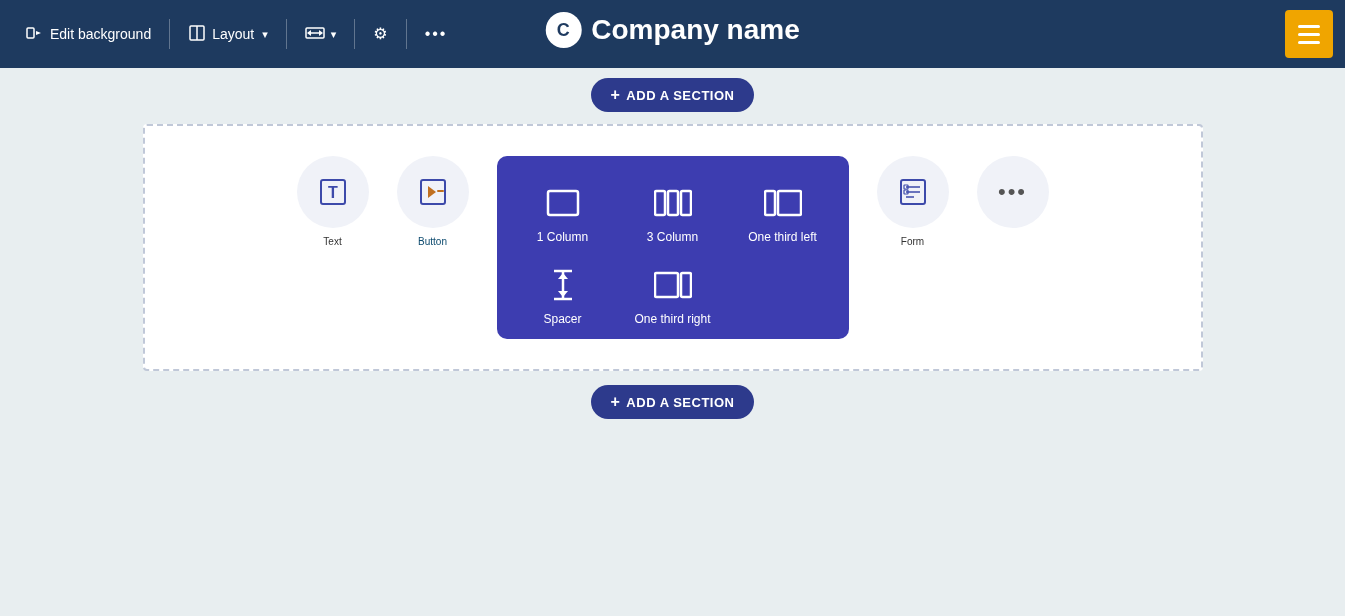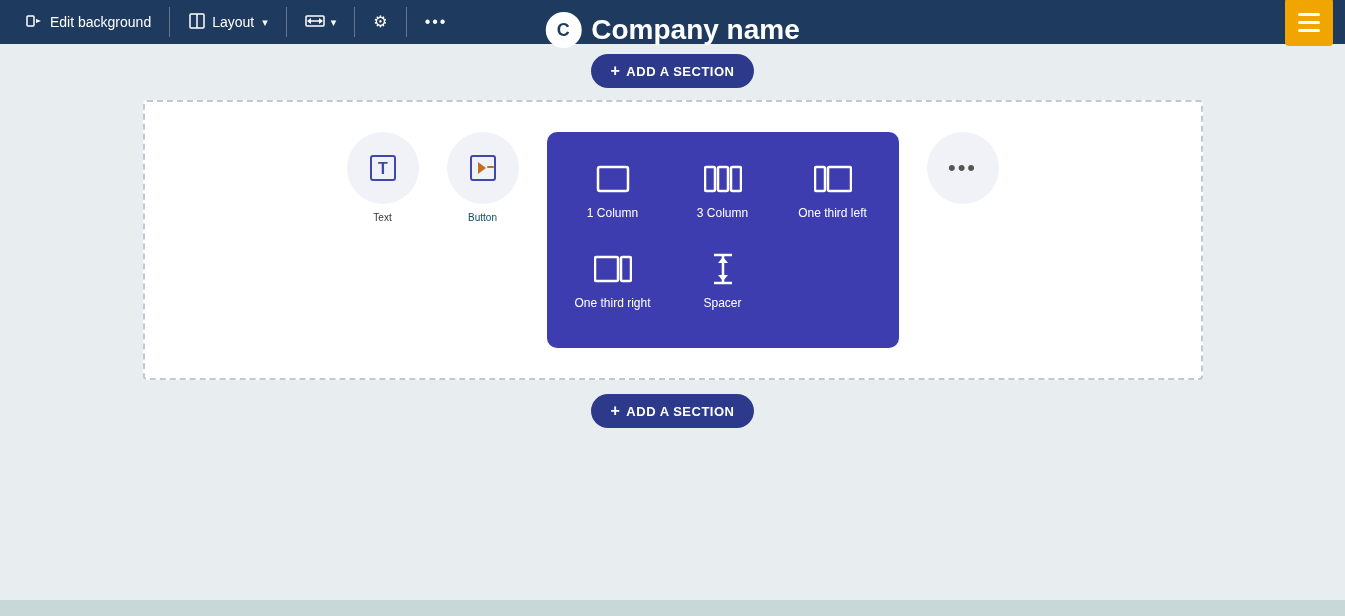--- a/index.html
+++ b/index.html
@@ -8,21 +8,21 @@
       background: #c8d8d8;
       width: 1345px;
       height: 616px;
       overflow: hidden;
       position: relative;
     }
 
     
     .toolbar {
       background: #1e3a5f;
-      height: 44px;
+      height: 68px;
       display: flex;
       align-items: center;
       padding: 0 12px;
       position: relative;
       z-index: 100;
     }
     .toolbar-left {
       display: flex;
       align-items: center;
       gap: 0;
@@ -178,25 +178,25 @@
       font-size: 10px;
       color: #333;
       text-align: center;
     }
     .component-label.orange { color: #0c4a6e; }
 
     
     .layout-dropdown {
       background: #3d3db0;
       border-radius: 10px;
-      padding: 20px 16px 29px 16px;
+      padding: 20px 16px 4px 16px;
       display: grid;
       grid-template-columns: repeat(3, 100px);
       grid-template-rows: repeat(2, auto);
-      gap: 12px 10px;
+      gap: 4px 10px;
       position: relative;
       z-index: 50;
     }
 
     .layout-item {
       display: flex;
       flex-direction: column;
       align-items: center;
       gap: 8px;
       cursor: pointer;
@@ -361,40 +361,53 @@
             <svg viewBox="0 0 38 32" fill="none">
               <rect x="1" y="4" width="10" height="24" rx="1.5" stroke="white" stroke-width="2.5" fill="none"></rect>
               <rect x="14" y="4" width="23" height="24" rx="1.5" stroke="white" stroke-width="2.5" fill="none"></rect>
             </svg>
           </div>
           <span class="layout-label">One third left</span>
         </div>
         <div class="layout-item">
           <div class="layout-icon">
             <svg viewBox="0 0 38 32" fill="none">
-              <rect x="1" y="4" width="23" height="24" rx="1.5" stroke="white" stroke-width="2.5" fill="none"></rect>
-              <rect x="27" y="4" width="10" height="24" rx="1.5" stroke="white" stroke-width="2.5" fill="none"></rect>
-            </svg>
-          </div>
-          <span class="layout-label">One third right</span>
-        </div>
-        <div class="layout-item">
-          <div class="layout-icon">
-            <svg viewBox="0 0 38 32" fill="none">
               <line x1="19" y1="2" x2="19" y2="30" stroke="white" stroke-width="2.5"></line>
               <line x1="10" y1="2" x2="28" y2="2" stroke="white" stroke-width="2.5"></line>
               <line x1="10" y1="30" x2="28" y2="30" stroke="white" stroke-width="2.5"></line>
               <polygon points="14,10 24,10 19,4" fill="white"></polygon>
               <polygon points="14,22 24,22 19,28" fill="white"></polygon>
             </svg>
           </div>
           <span class="layout-label">Spacer</span>
         </div>
+        <div class="layout-item">
+          <div class="layout-icon">
+            <svg viewBox="0 0 38 32" fill="none">
+              <rect x="1" y="4" width="23" height="24" rx="1.5" stroke="white" stroke-width="2.5" fill="none"></rect>
+              <rect x="27" y="4" width="10" height="24" rx="1.5" stroke="white" stroke-width="2.5" fill="none"></rect>
+            </svg>
+          </div>
+          <span class="layout-label">One third right</span>
+        </div>
       </div>
 
+      <div class="component-item">
+        <div class="component-circle">
+          <svg width="32" height="32" viewBox="0 0 32 32" fill="none">
+            <rect x="4" y="4" width="24" height="24" rx="2" stroke="#3d4aaa" stroke-width="2" fill="none"></rect>
+            <line x1="9" y1="11" x2="23" y2="11" stroke="#3d4aaa" stroke-width="1.5"></line>
+            <line x1="9" y1="16" x2="23" y2="16" stroke="#3d4aaa" stroke-width="1.5"></line>
+            <line x1="9" y1="21" x2="17" y2="21" stroke="#3d4aaa" stroke-width="1.5"></line>
+            <rect x="7" y="9" width="4" height="4" rx="0.5" stroke="#3d4aaa" stroke-width="1.2" fill="none"></rect>
+            <rect x="7" y="14" width="4" height="4" rx="0.5" stroke="#3d4aaa" stroke-width="1.2" fill="none"></rect>
+          </svg>
+        </div>
+        <span class="component-label">Form</span>
+      </div>
 
       <div class="component-item">
         <div class="more-circle">
           <span style="font-size:22px;color:#555;letter-spacing:2px;">•••</span>
         </div>
       </div>
 
     </div>
   </div>
 

